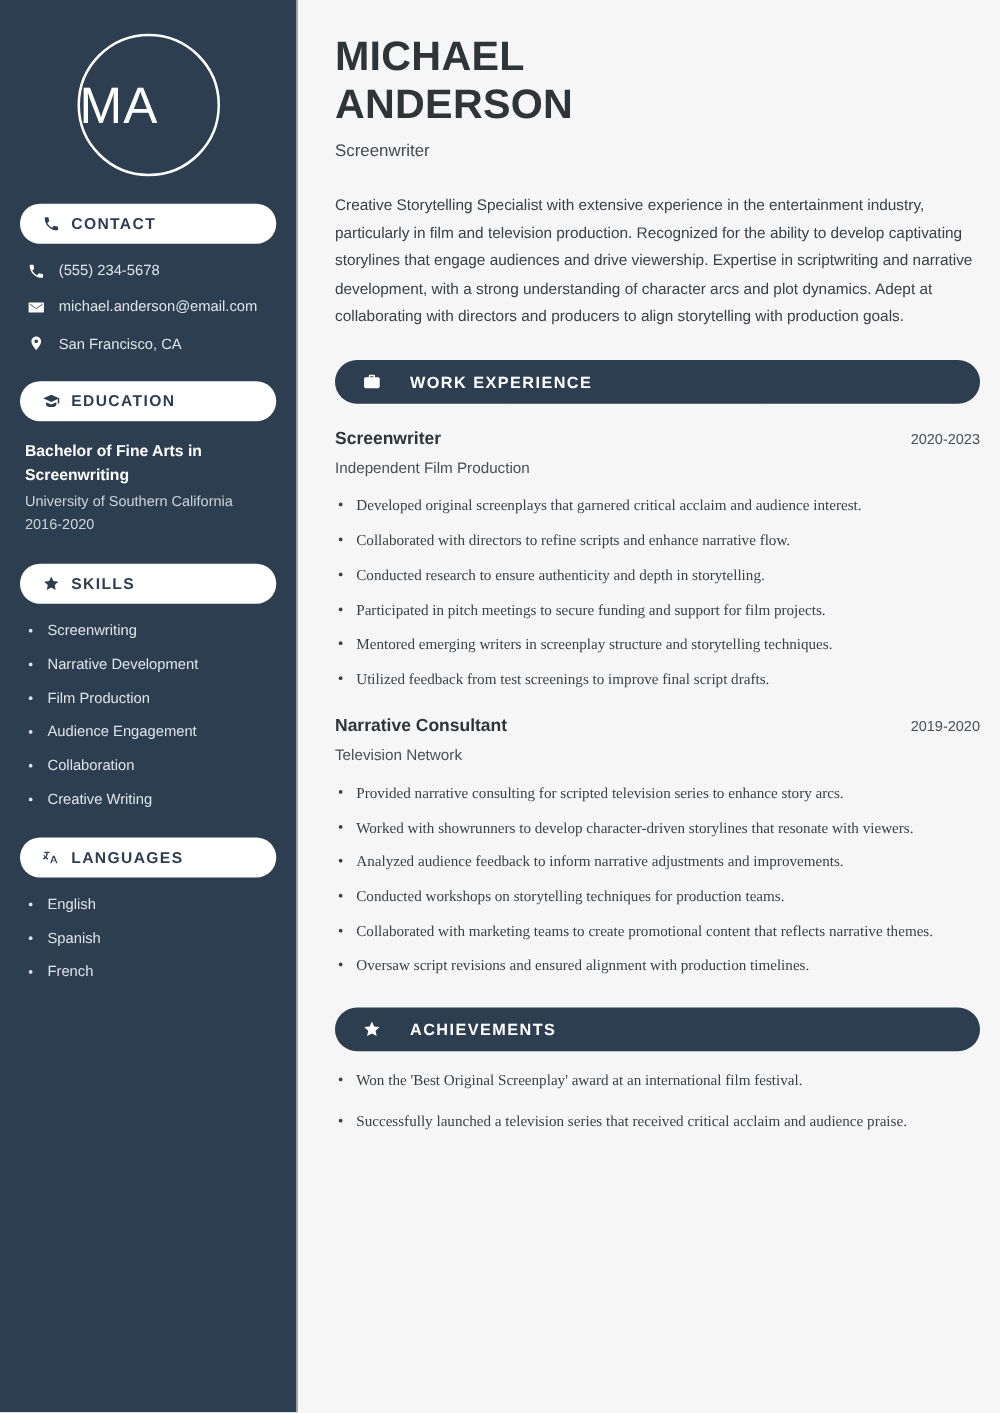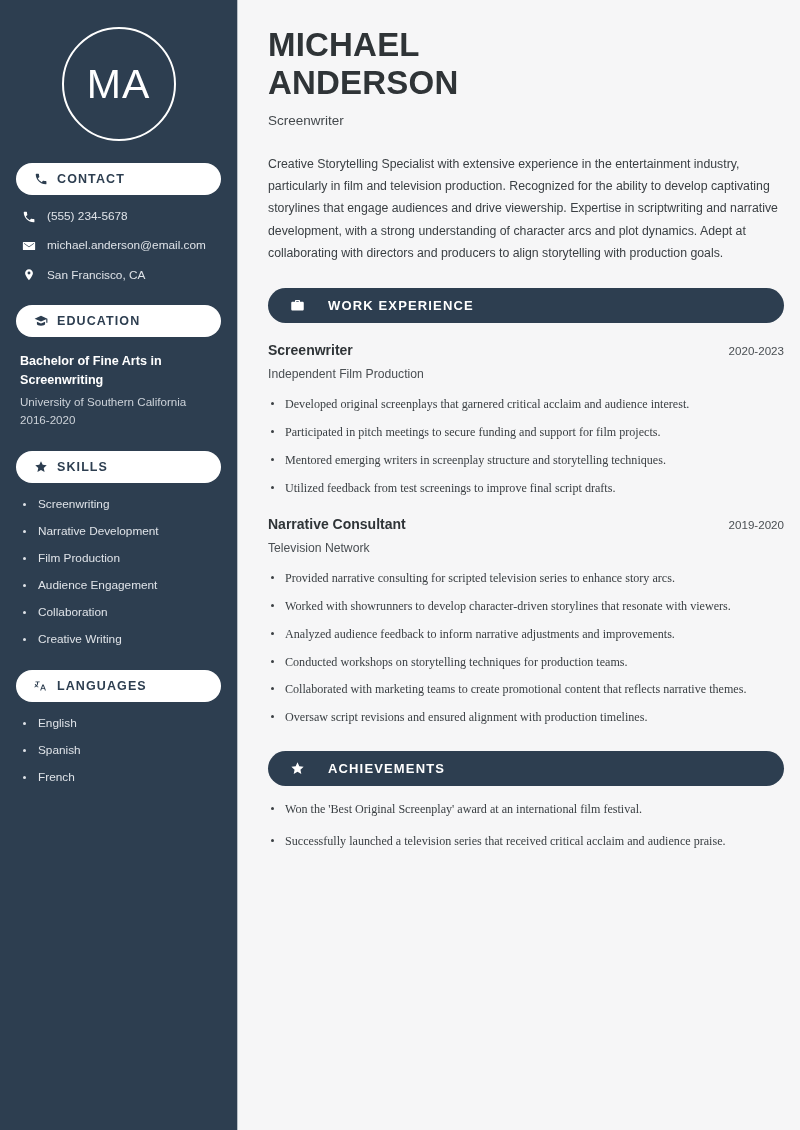--- a/index.html
+++ b/index.html
@@ -38,21 +38,20 @@
     justify-content: center;
     padding-top: 27px;
   }
   .avatar {
     width: 114px;
     height: 114px;
     border-radius: 50%;
     border: 2px solid #ffffff;
     display: flex;
     align-items: center;
-    justify-content: center;
   }
   .avatar-initials {
     color: #ffffff;
     font-size: 41px;
     font-weight: 400;
     letter-spacing: 1px;
     line-height: 1;
   }
 
   
@@ -363,20 +362,22 @@
     </div>
 
     <div class="job">
       <div class="job-head">
         <span class="job-role">Screenwriter</span>
         <span class="job-dates">2020-2023</span>
       </div>
       <div class="job-org">Independent Film Production</div>
       <ul class="bullets tight">
         <li>Developed original screenplays that garnered critical acclaim and audience interest.</li>
+        <li>Collaborated with directors to refine scripts and enhance narrative flow.</li>
+        <li>Conducted research to ensure authenticity and depth in storytelling.</li>
         <li>Participated in pitch meetings to secure funding and support for film projects.</li>
         <li>Mentored emerging writers in screenplay structure and storytelling techniques.</li>
         <li>Utilized feedback from test screenings to improve final script drafts.</li>
       </ul>
     </div>
 
     <div class="job">
       <div class="job-head">
         <span class="job-role">Narrative Consultant</span>
         <span class="job-dates">2019-2020</span>

